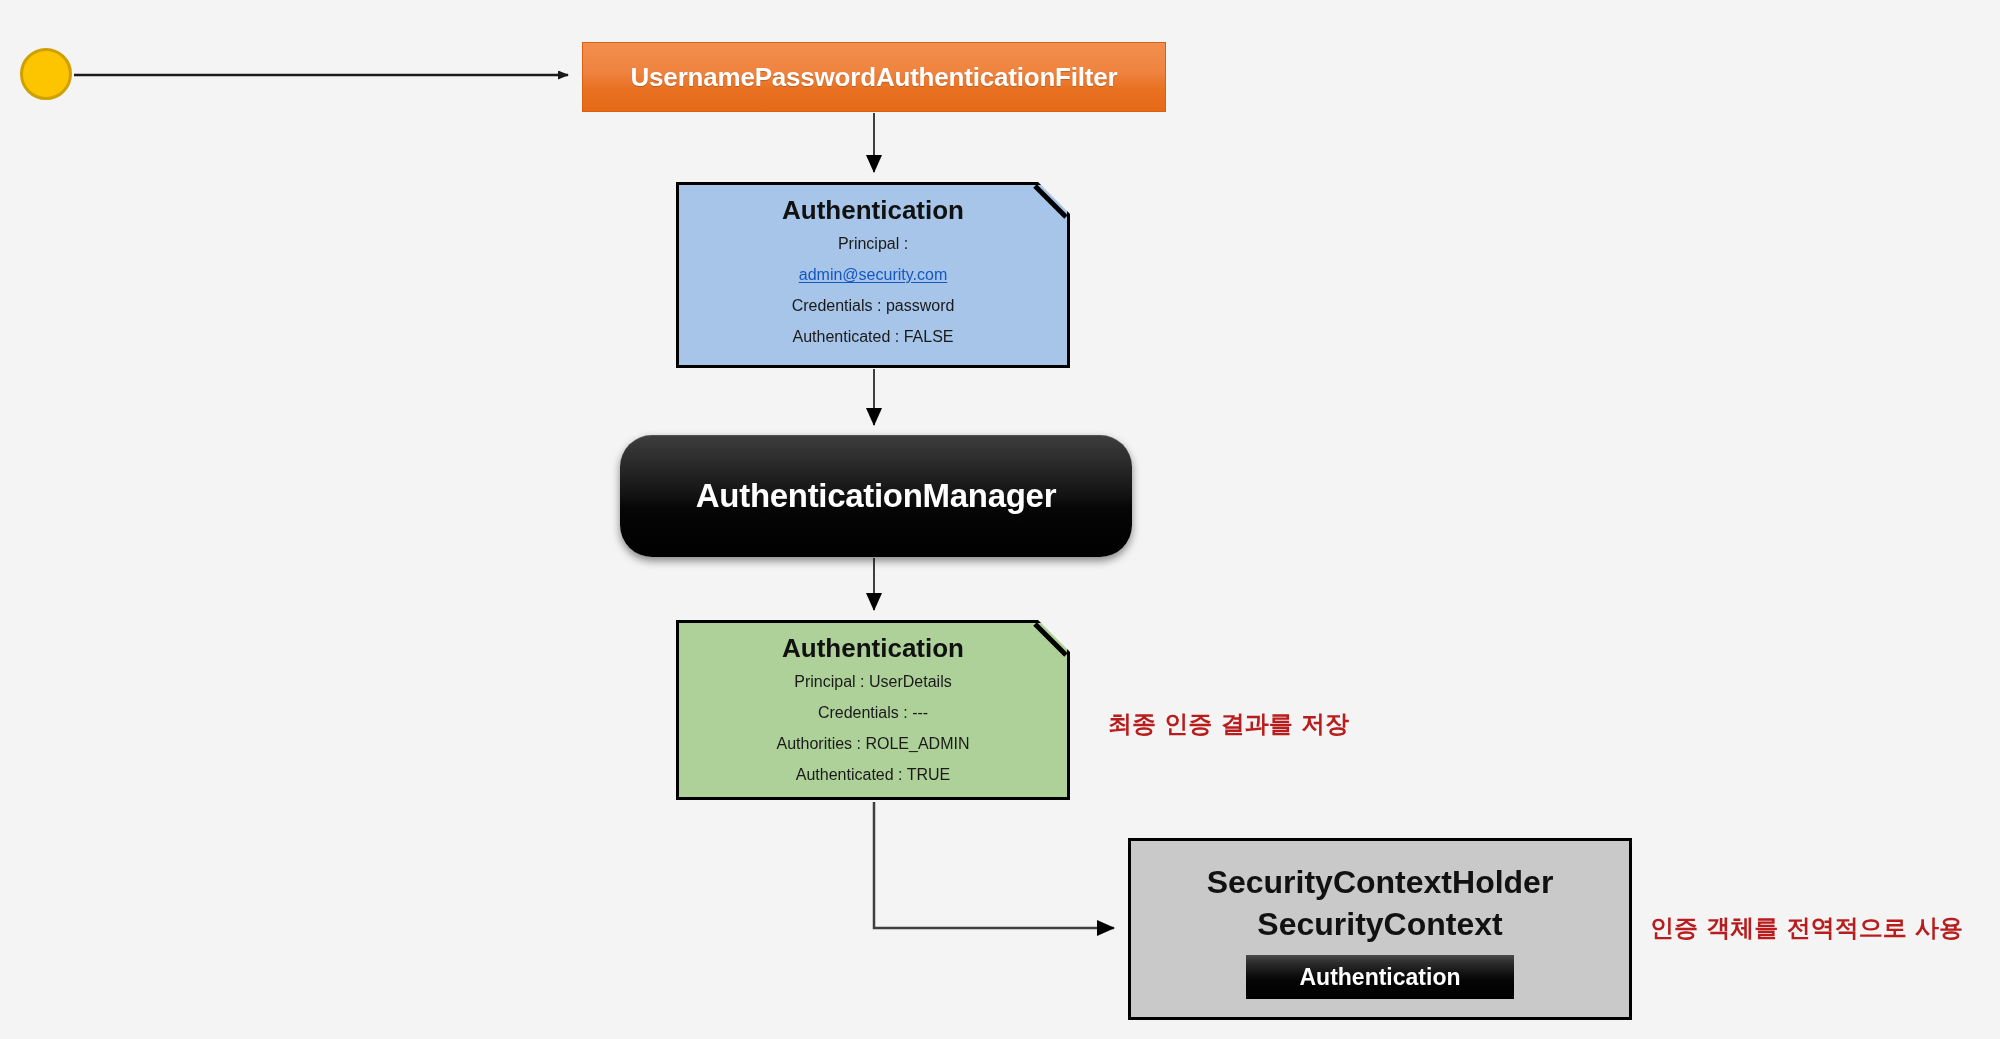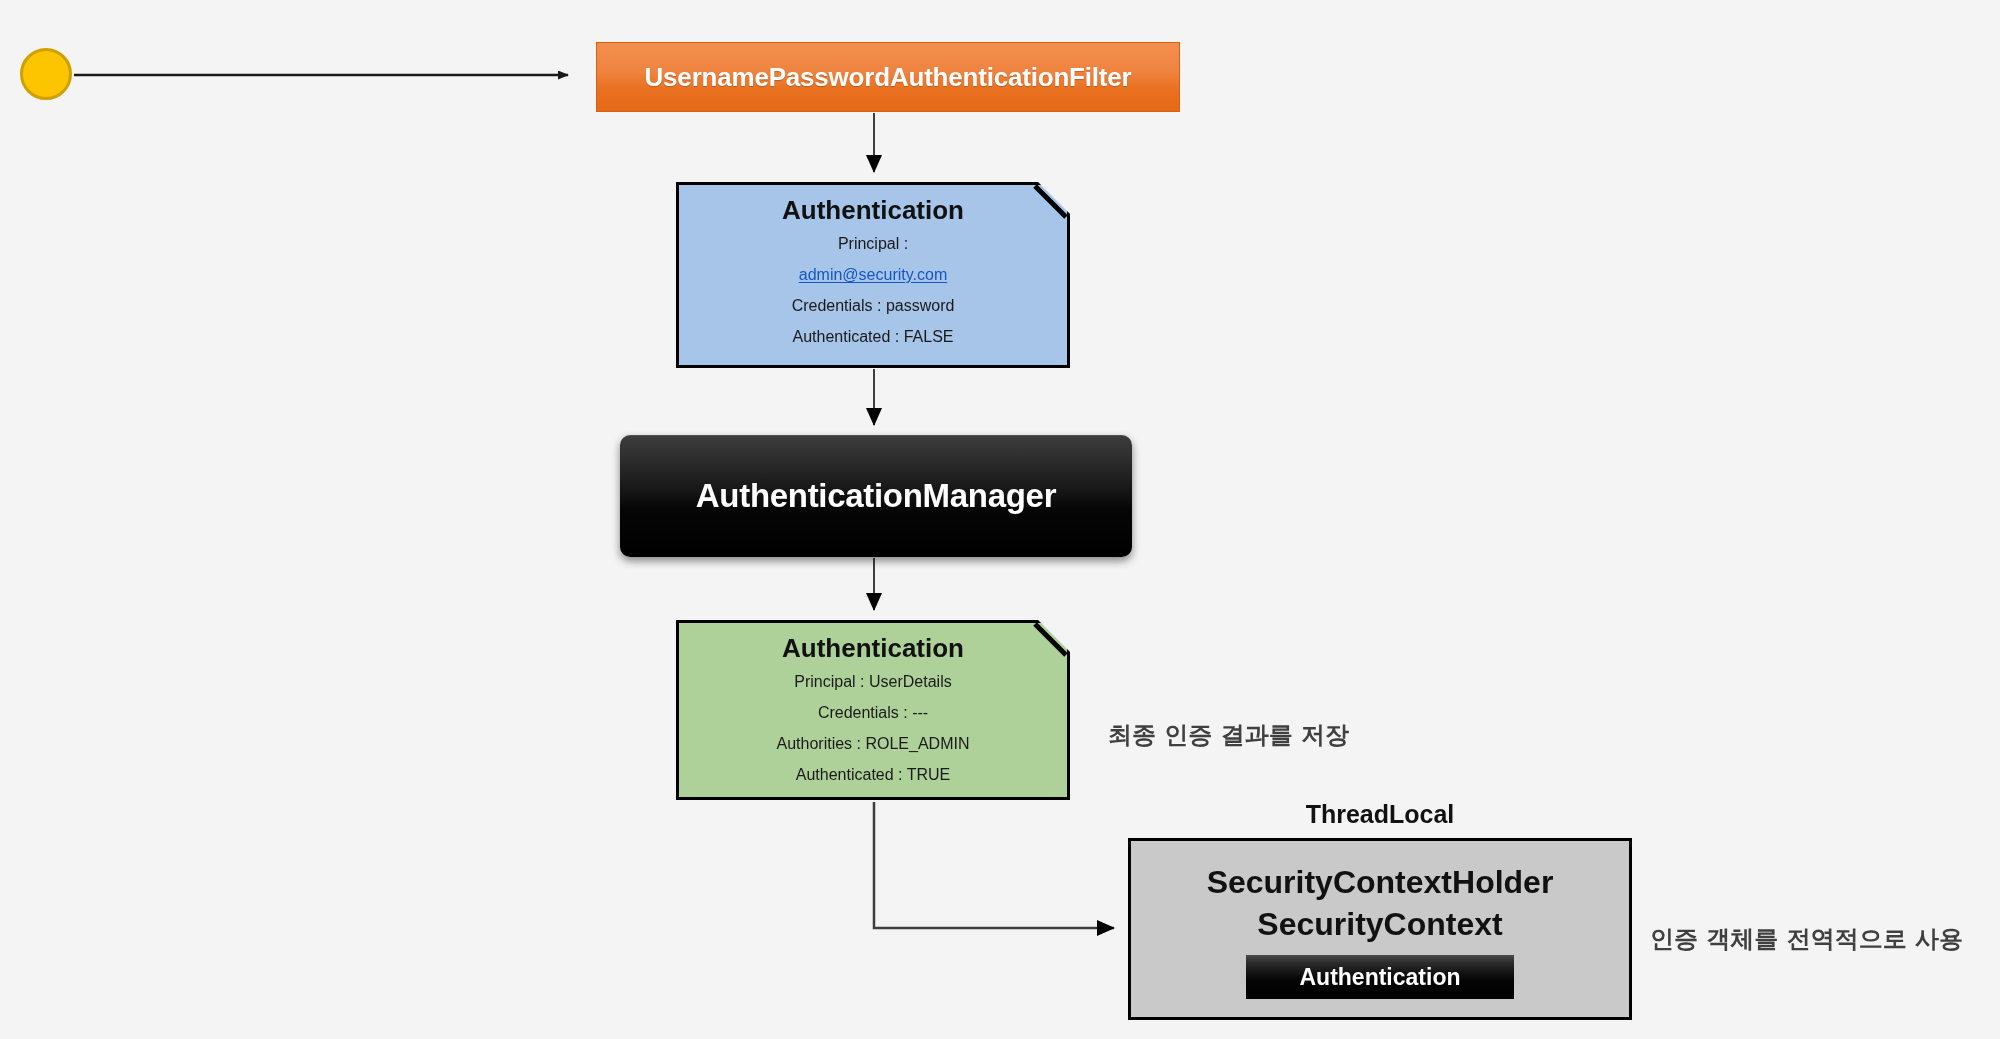--- a/index.html
+++ b/index.html
@@ -56,21 +56,21 @@
     left: 88px;
     top: 30px;
     font-size: 27px;
     color: #1a1a1a;
     white-space: nowrap;
     letter-spacing: 0.1px;
   }
 
   
   .filter-bar {
-    left: 596px;
+    left: 582px;
     top: 42px;
     width: 584px;
     height: 70px;
     background: linear-gradient(to bottom, #f28f4e 0%, #ef8340 42%, #e8701f 70%, #e66a18 100%);
     border: 1px solid #d9600f;
     display: flex;
     align-items: center;
     justify-content: center;
   }
   .filter-bar .label {
@@ -130,21 +130,21 @@
     height: 180px;
     background: #aed19a;
   }
 
   
   .manager {
     left: 620px;
     top: 435px;
     width: 512px;
     height: 122px;
-    border-radius: 10px;
+    border-radius: 32px;
     background: linear-gradient(to bottom,
                 #3d3d3d 0%,
                 #2b2b2b 22%,
                 #141414 48%,
                 #060606 60%,
                 #000000 100%);
     box-shadow: 0 4px 9px rgba(0,0,0,0.45), inset 0 1px 0 rgba(255,255,255,0.10);
     display: flex;
     align-items: center;
     justify-content: center;
@@ -203,24 +203,23 @@
     color: #ffffff;
     font-size: 23px;
     font-weight: bold;
   }
 
   
   .annot {
     position: absolute;
     font-size: 24px;
     font-weight: bold;
-    color: #404040;
+    color: #b91c1c;
     white-space: nowrap;
     font-family: "DejaVu Sans", "Liberation Sans", sans-serif;
-    margin-top: 11px;
   }
   .annot-store  { left: 1108px; top: 708px; }
   .annot-global { left: 1650px; top: 912px; }
 </style>
 </head>
 <body>
 
 <div id="canvas">
 
   <svg id="wires" viewBox="0 0 2000 1039" xmlns="http://www.w3.org/2000/svg">
@@ -272,21 +271,20 @@
     <svg class="fold" viewBox="0 0 36 36" xmlns="http://www.w3.org/2000/svg">
       <path d="M4,1 L35,32" stroke="#000000" stroke-width="5" fill="none"></path>
     </svg>
     <div class="title">Authentication</div>
     <div class="line">Principal : UserDetails</div>
     <div class="line">Credentials : ---</div>
     <div class="line">Authorities : ROLE_ADMIN</div>
     <div class="line">Authenticated : TRUE</div>
   </div>
 
-  <div class="node threadlocal-title">ThreadLocal</div>
 
   <div class="node context-box">
     <div class="row">SecurityContextHolder</div>
     <div class="row">SecurityContext</div>
     <div class="auth-chip">
       <span class="label">Authentication</span>
     </div>
   </div>
 
   <div class="annot annot-store">최종 인증 결과를 저장</div>

